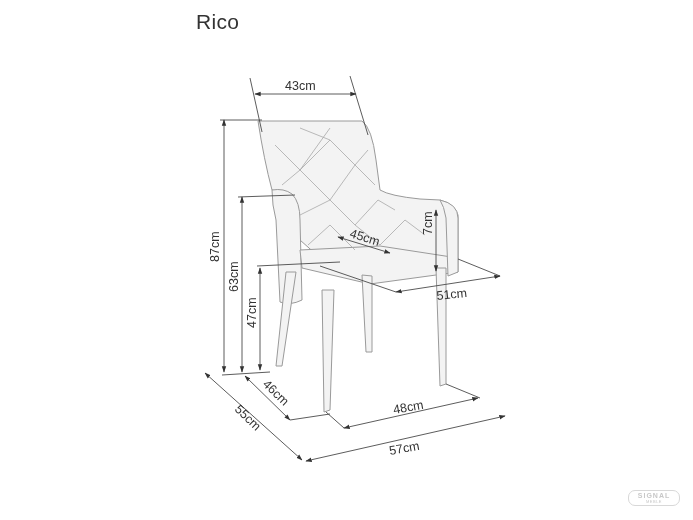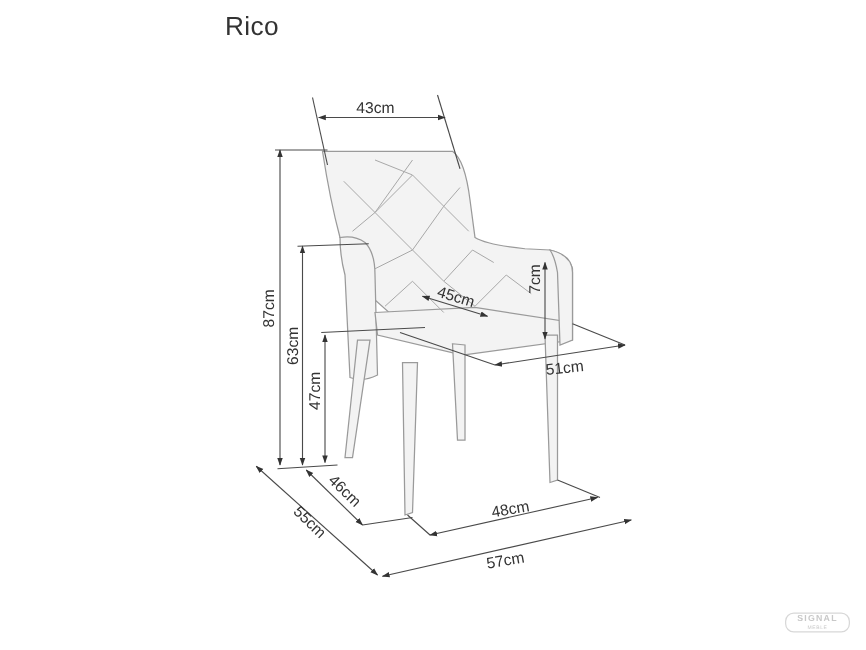--- a/index.html
+++ b/index.html
@@ -1,17 +1,17 @@
 <!DOCTYPE html>
 <html><head>
   <meta charset="utf-8">
   <style>
     html, body { margin: 0; padding: 0; background: #ffffff; }
     body { width: 693px; height: 520px; position: relative; overflow: hidden; font-family: "Liberation Sans", sans-serif; }
-    .title { position: absolute; left: 180px; top: 10px; font-size: 21px; color: #333; letter-spacing: 0.3px; }
+    .title { position: absolute; left: 196px; top: 10px; font-size: 21px; color: #333; letter-spacing: 0.3px; }
     svg { position: absolute; left: 0; top: 0; }
     .dim-text { font-family: "Liberation Sans", sans-serif; font-size: 12.5px; fill: #333; }
     .logo { position: absolute; left: 628px; top: 490px; width: 50px; height: 14px; border: 1px solid #d8d8d8; border-radius: 7px; font-size: 7px; color: #c8c8c8; text-align: center; line-height: 9px; letter-spacing: 1px; font-weight: bold; }
     .logo small { display: block; font-size: 4px; line-height: 4px; letter-spacing: 0.5px; font-weight: normal; }
   </style>
 </head>
 <body>
 
 <div class="title">Rico</div>
 

